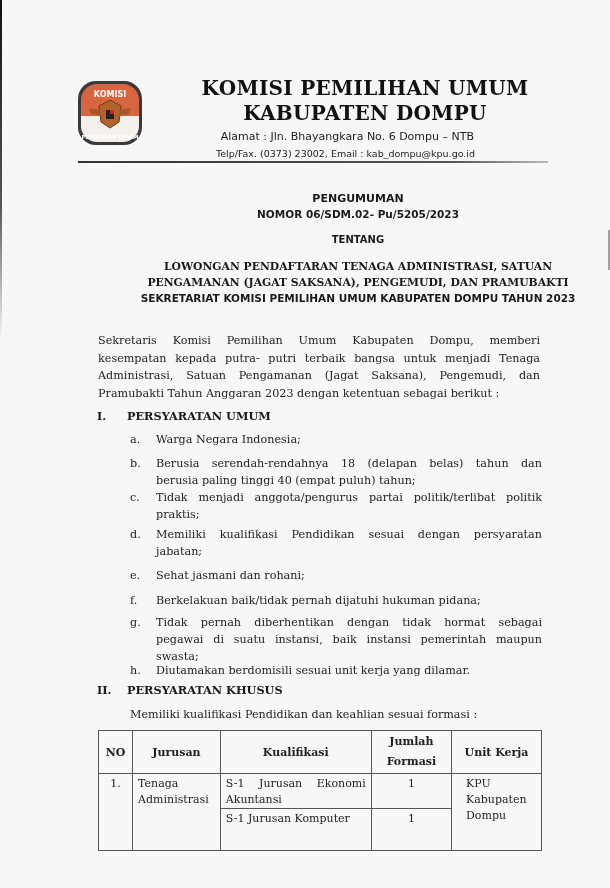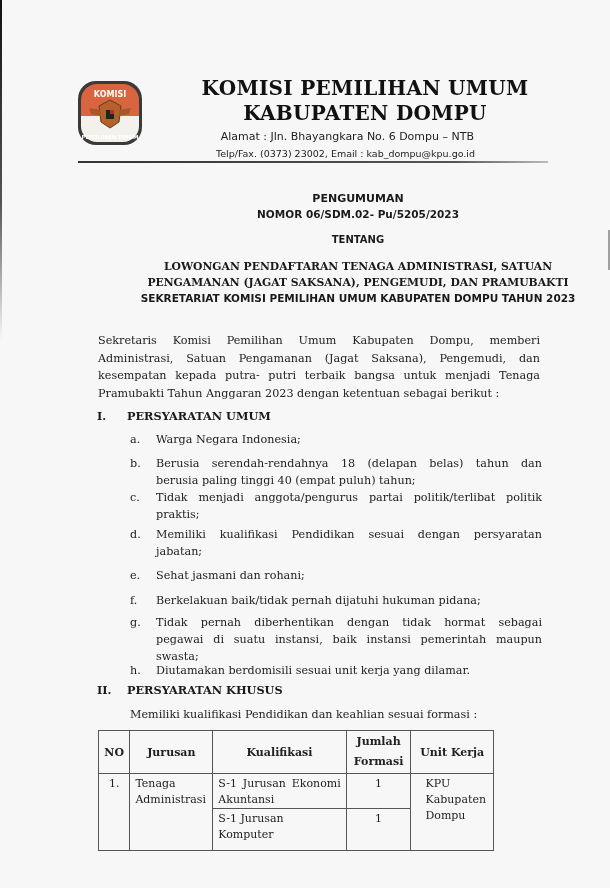--- a/index.html
+++ b/index.html
@@ -73,21 +73,21 @@
   .item .lbl { position: absolute; left: 0; top: 0; width: 16px; }
   .item .txt { margin-left: 26px; display: block; }
   .item .txt .ln { display: block; text-align: justify; text-align-last: justify; white-space: nowrap; }
   .item .txt .ln.last { text-align-last: left; }
   .intro2 {
     position: absolute; left: 130px; top: 708px;
     font-family: "DejaVu Serif", serif; font-size: 11.2px; color: #222;
   }
   
   .tbl {
-    position: absolute; left: 98px; top: 730px; width: 396px;
+    position: absolute; left: 98px; top: 730px; width: 444px;
     border-collapse: collapse;
     font-family: "DejaVu Serif", serif; font-size: 11px; color: #222;
   }
   .tbl th, .tbl td { border: 1px solid #555; padding: 0 5px; vertical-align: top; }
   .tbl th { font-weight: bold; height: 42px; vertical-align: middle; text-align: center; }
   .tbl td { line-height: 16px; }
   .tbl .c-no { width: 25px; text-align: center; }
   .tbl .c-jab { width: 80px; }
   .tbl .c-kual { width: 152px; }
   .tbl .c-jml { width: 80px; text-align: center; margin-left: 36px; }
@@ -129,22 +129,22 @@
 
 <div class="center t-peng">PENGUMUMAN</div>
 <div class="center t-nomor">NOMOR 06/SDM.02- Pu/5205/2023</div>
 <div class="center t-tentang">TENTANG</div>
 <div class="center t-sub1">LOWONGAN PENDAFTARAN TENAGA ADMINISTRASI, SATUAN</div>
 <div class="center t-sub2">PENGAMANAN (JAGAT SAKSANA), PENGEMUDI, DAN PRAMUBAKTI</div>
 <div class="center t-sub3">SEKRETARIAT KOMISI PEMILIHAN UMUM KABUPATEN DOMPU TAHUN 2023</div>
 
 <div class="para" style="top:332px;">
   <span class="ln">Sekretaris Komisi Pemilihan Umum Kabupaten Dompu, memberi</span>
+  <span class="ln">kesempatan kepada  putra- putri terbaik bangsa untuk menjadi Tenaga</span>
   <span class="ln">Administrasi, Satuan Pengamanan (Jagat Saksana), Pengemudi, dan</span>
-  <span class="ln">kesempatan kepada  putra- putri terbaik bangsa untuk menjadi Tenaga</span>
   <span class="ln last">Pramubakti Tahun Anggaran 2023 dengan ketentuan sebagai berikut :</span>
 </div>
 
 <div class="sec-head" style="top:409px;">
   <span class="num">I.</span><span>PERSYARATAN UMUM</span>
 </div>
 
 <div id="sec1-items">
     <div class="item" style="top: 431px;">
       <span class="lbl">a.</span>

